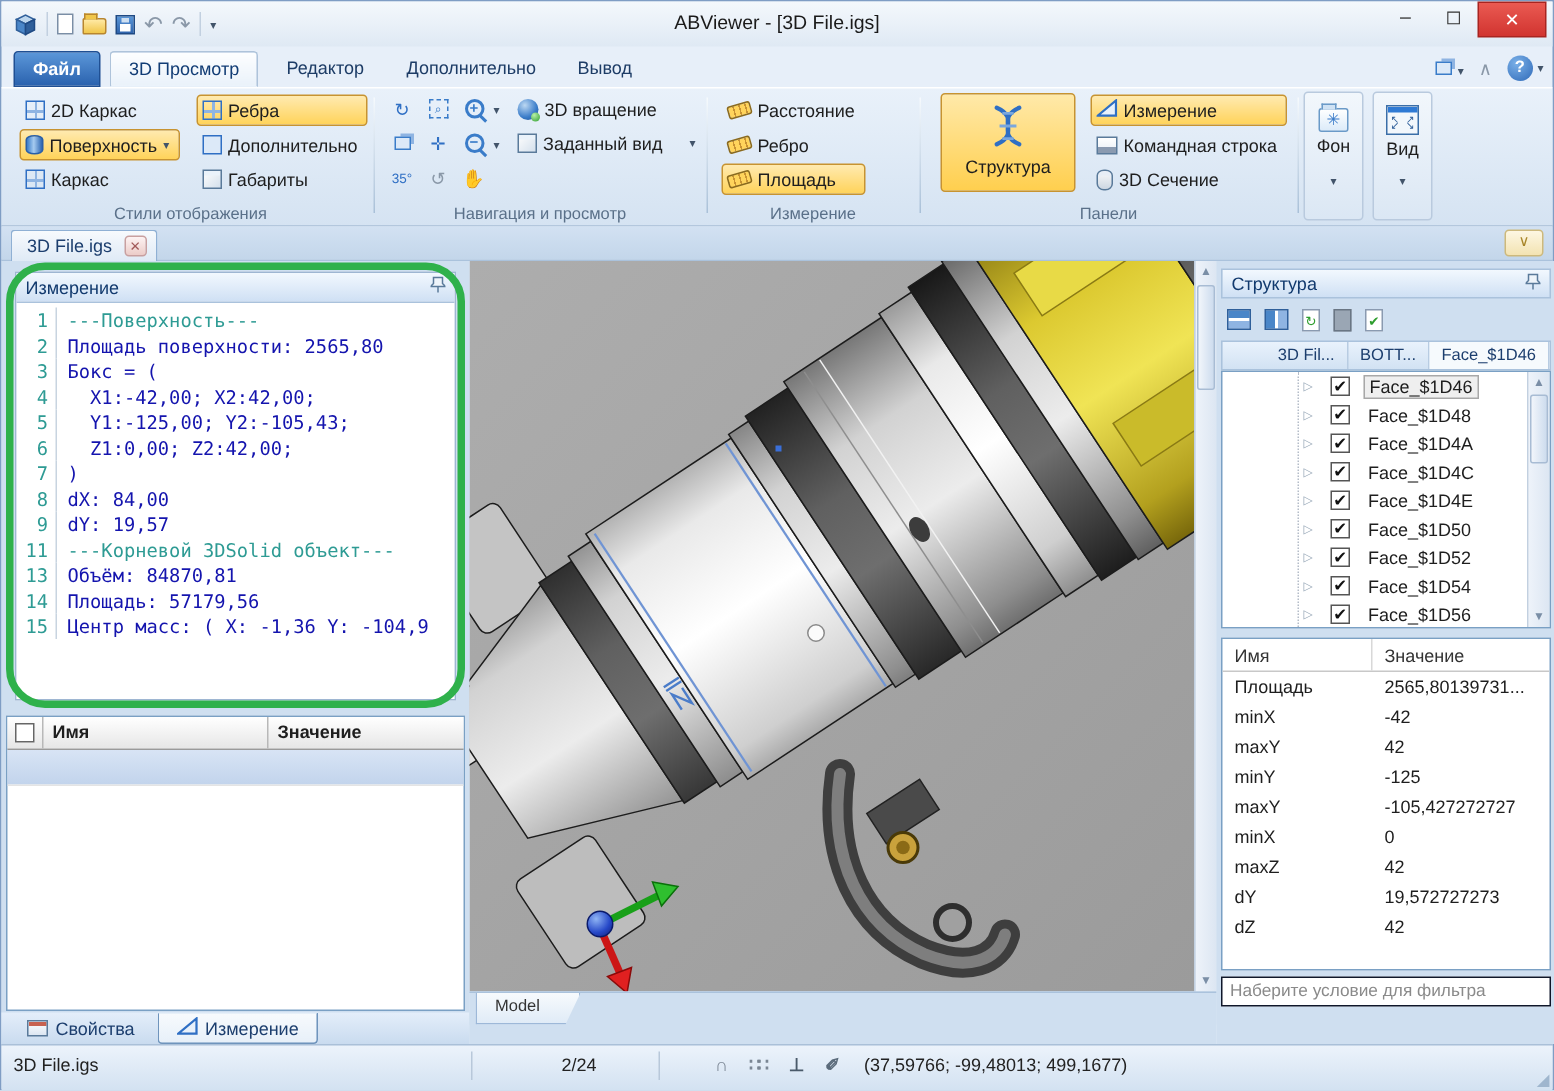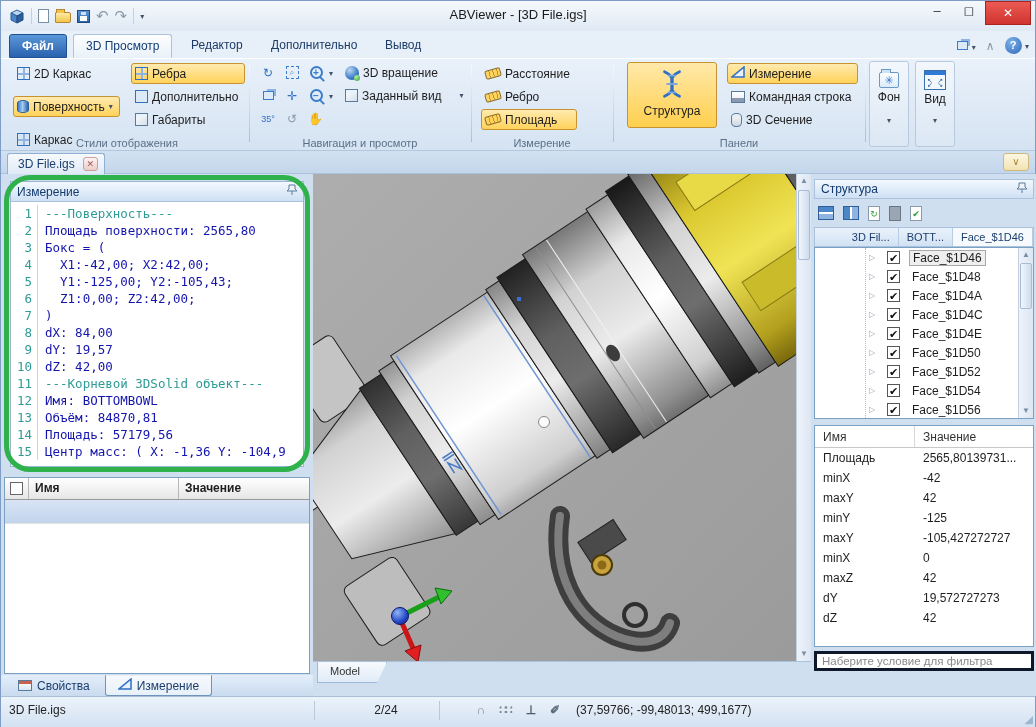--- a/index.html
+++ b/index.html
@@ -169,21 +169,21 @@
   .tree-row .tl { margin-left:9px; padding:0 3px; font-size:12px; }
   .tree-row.sel .tl { background:#efefef; border:1px solid #a8a8a8; }
   .rprops { position:absolute; left:3px; top:251px; right:3px; height:222px; background:#fff; border:1px solid #7aa0c4; overflow:hidden; }
   .phead { display:flex; height:22px; border-bottom:1px solid #c8c8c8; color:#333; }
   .phead .h0 { width:100px; border-right:1px solid #d8d8d8; padding:4px 0 0 8px; }
   .phead .h1 { flex:1; padding:4px 0 0 8px; }
   .prow { display:flex; height:20px; line-height:20px; }
   .prow .pname { width:100px; padding-left:8px; flex:none; }
   .prow .pval { flex:1; padding-left:8px; white-space:nowrap; }
   .rfilter { position:absolute; left:3px; top:477px; right:3px; height:20px; }
-  .rfilter input { width:100%; height:100%; border:3px solid #0f172a; font-family:"Liberation Sans",sans-serif;
+  .rfilter input { width:100%; height:100%; border:1px solid #0f172a; font-family:"Liberation Sans",sans-serif;
     font-size:11.5px; padding:0 5px; color:#333; }
   .rfilter input::placeholder { color:#8a8a8a; }
 
   
   .statusbar { position:absolute; left:0; top:695px; width:100%; height:32px;
     background:linear-gradient(#ecf3fb,#d2e1f1); border-top:1px solid #aac0d8; font-size:12px; color:#222; }
   .sb { position:absolute; top:4px; height:19px; line-height:19px; }
   .sdiv { position:absolute; top:4px; height:19px; width:1px; background:#b8c8da; }
   .sico { position:absolute; top:3px; width:20px; height:20px; text-align:center; line-height:20px; color:#7a8694; font-weight:bold; }
   .grip { position:absolute; right:2px; bottom:2px; color:#9fb6ce; font-size:11px; }
@@ -228,21 +228,21 @@
     <div class="topicons">
       <span><span class="dblI"></span> <span class="caret">▾</span></span>
       <span class="glyphg">∧</span>
       <span><span class="helpI">?</span> <span class="caret">▾</span></span>
     </div>
   </div>
 
   <div class="ribbon">
 
     <div class="group" style="left:4px; width:244px">
-      <div class="abs" style="left:8px; top:4px; display:flex; flex-direction:column; gap:12px">
+      <div class="abs" style="left:8px; top:4px; display:flex; flex-direction:column; gap:2px">
         <span class="rbtn">
             <span class="cubeI"></span>
             <span>2D Каркас</span>
           </span>
         <span class="rbtn active">
             <span class="cylI"></span>
             <span>Поверхность</span>
             <span class="caret">▾</span>
           </span>
         <span class="rbtn">
@@ -410,23 +410,21 @@
         <div class="code">
             <div class="code-line hdr"><span class="ln">1</span><span class="lt">---Поверхность---</span></div>
             <div class="code-line"><span class="ln">2</span><span class="lt">Площадь поверхности: 2565,80</span></div>
             <div class="code-line"><span class="ln">3</span><span class="lt">Бокс = (</span></div>
             <div class="code-line"><span class="ln">4</span><span class="lt">  X1:-42,00; X2:42,00;</span></div>
             <div class="code-line"><span class="ln">5</span><span class="lt">  Y1:-125,00; Y2:-105,43;</span></div>
             <div class="code-line"><span class="ln">6</span><span class="lt">  Z1:0,00; Z2:42,00;</span></div>
             <div class="code-line"><span class="ln">7</span><span class="lt">)</span></div>
             <div class="code-line"><span class="ln">8</span><span class="lt">dX: 84,00</span></div>
             <div class="code-line"><span class="ln">9</span><span class="lt">dY: 19,57</span></div>
-            <div class="code-line"><span class="ln">10</span><span class="lt">dZ: 42,00</span></div>
             <div class="code-line hdr"><span class="ln">11</span><span class="lt">---Корневой 3DSolid объект---</span></div>
-            <div class="code-line"><span class="ln">12</span><span class="lt">Имя: BOTTOMBOWL</span></div>
             <div class="code-line"><span class="ln">13</span><span class="lt">Объём: 84870,81</span></div>
             <div class="code-line"><span class="ln">14</span><span class="lt">Площадь: 57179,56</span></div>
             <div class="code-line"><span class="ln">15</span><span class="lt">Центр масс: ( X: -1,36 Y: -104,9</span></div>
           </div>
       </div>
 
       <div class="ltable">
         <div class="lthead">
           <div class="c0">
               <span class="cbempty"></span>

